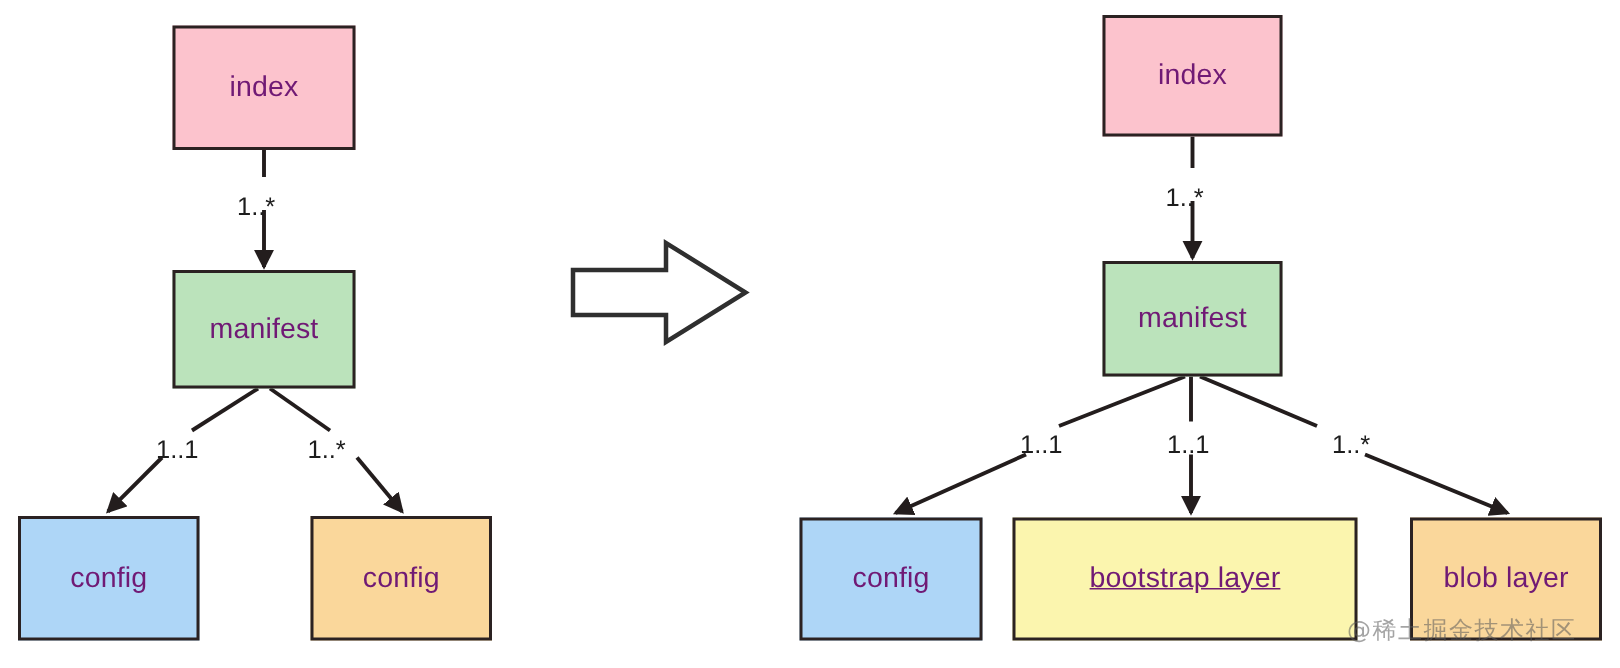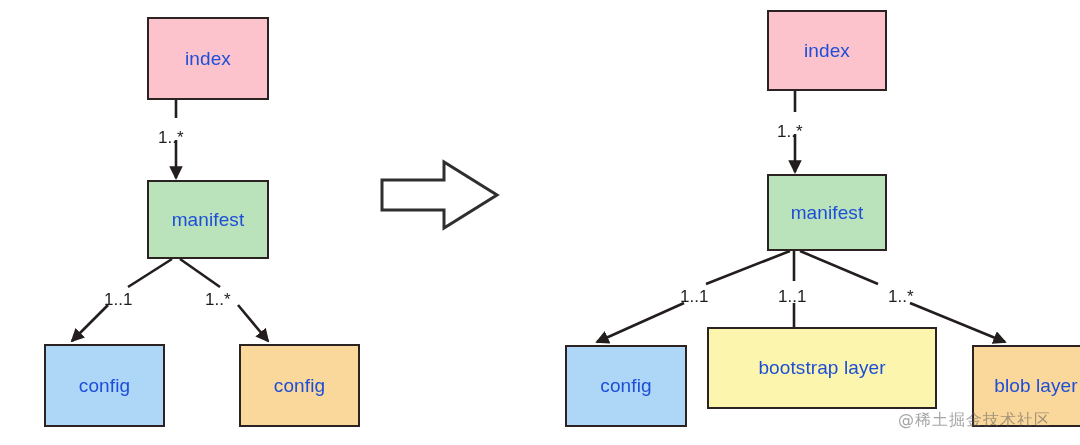--- a/index.html
+++ b/index.html
@@ -22,26 +22,25 @@
     width: 1080px;
     height: 445px;
   }
   .node-box {
     position: absolute;
     box-sizing: border-box;
     border: 2.5px solid #2b2222;
     display: flex;
     align-items: center;
     justify-content: center;
-    color: #1d4ed8;
+    color: #701a75;
     font-size: 19px;
     font-family: "Liberation Sans", sans-serif;
     letter-spacing: 0.1px;
     white-space: nowrap;
-    margin-left: 32px;
   }
   .edge-label {
     position: absolute;
     color: #1d1d1d;
     font-size: 17px;
     font-family: "Liberation Sans", sans-serif;
     white-space: nowrap;
     text-align: center;
   }
   .watermark {
@@ -125,21 +124,21 @@
   </div>
 
   <div class="node-box" style="left:735px; top:174px; width:120px; height:77px; background:#bbe3bb;">
     <span>manifest</span>
   </div>
 
   <div class="node-box" style="left:533px; top:345px; width:122px; height:82px; background:#aed6f7;">
     <span>config</span>
   </div>
 
-  <div class="node-box" style="left:675px; top:327px; width:230px; height:82px; background:#fbf5ae;">
+  <div class="node-box" style="left:675px; top:345px; width:230px; height:82px; background:#fbf5ae;text-decoration:underline;">
     <span>bootstrap layer</span>
   </div>
 
   <div class="node-box" style="left:940px; top:345px; width:128px; height:82px; background:#fad79b;">
     <span>blob layer</span>
   </div>
 
   <div class="edge-label" style="left:777px; top:122px;">1..*</div>
   <div class="edge-label" style="left:680px; top:287px;">1..1</div>
   <div class="edge-label" style="left:778px; top:287px;">1..1</div>

